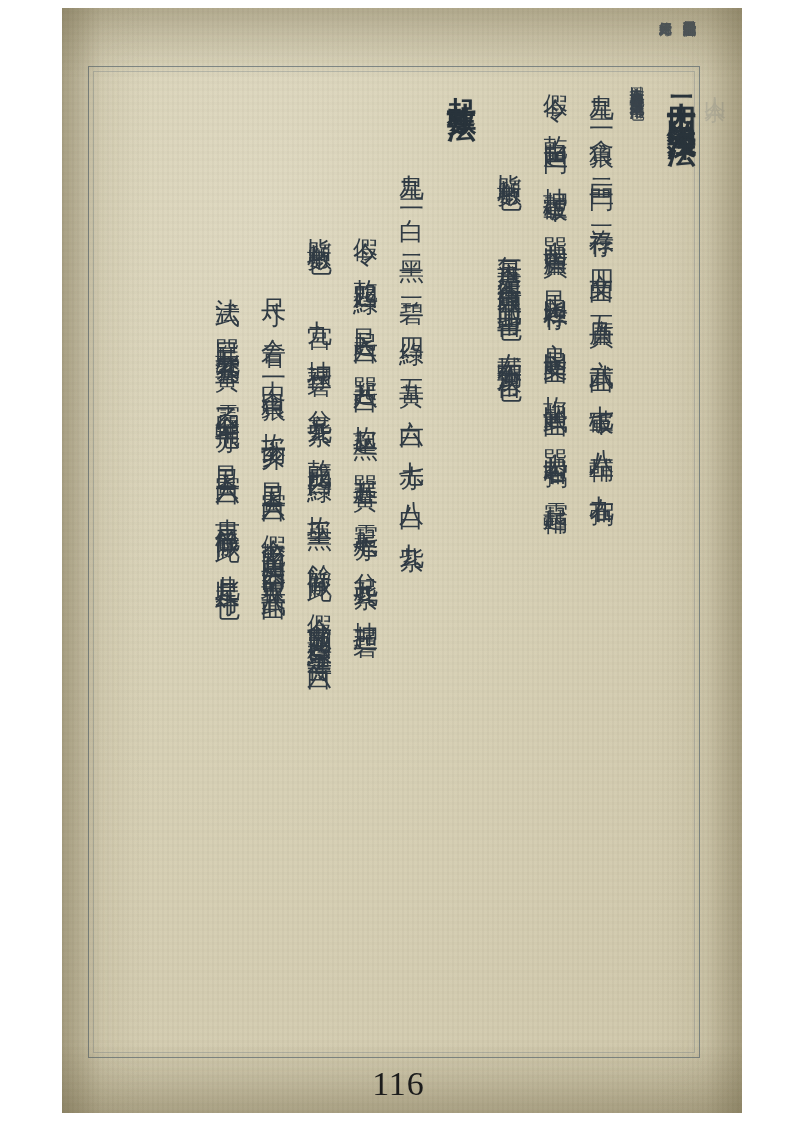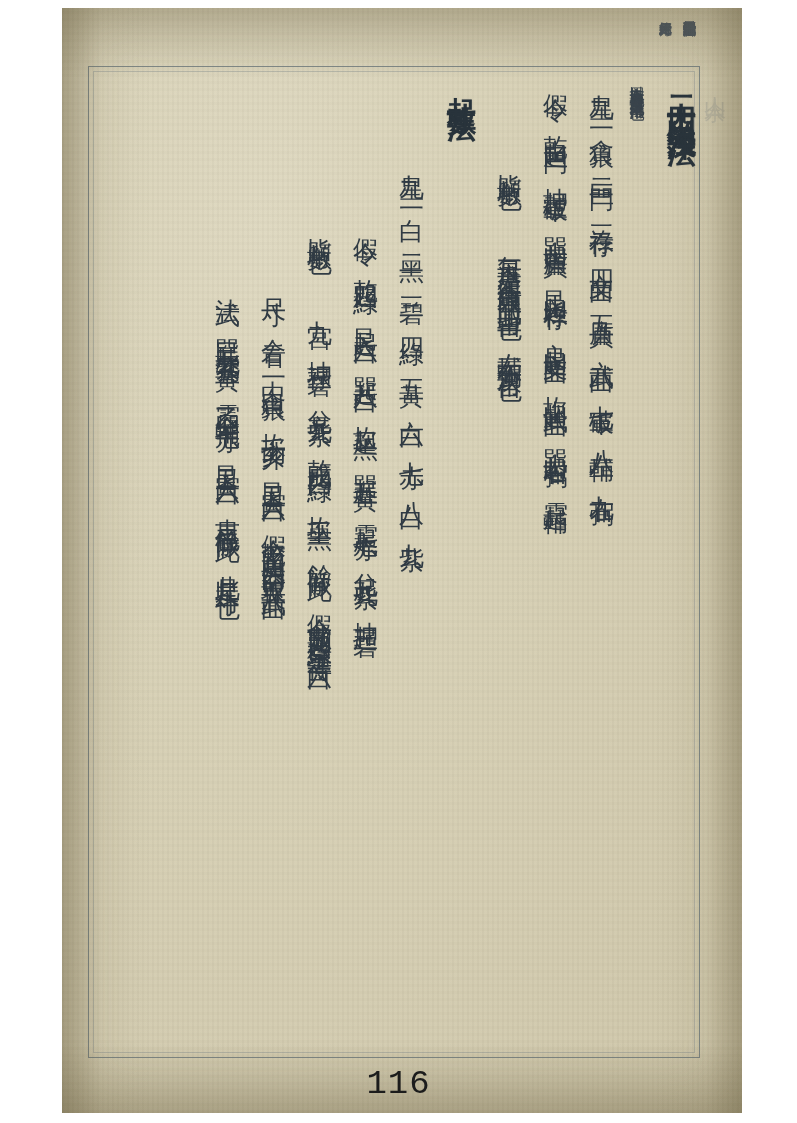--- a/index.html
+++ b/index.html
@@ -214,21 +214,21 @@
     letter-spacing: 3px;
   }
 
   
   .page-number {
     position: absolute;
     left: 0;
     right: 0;
     bottom: 20px;
     text-align: center;
-    font-family: Liberation Mono, monospace;
+    font-family: Liberation Serif, serif;
     font-size: 34px;
     color: #1c1c1c;
     letter-spacing: 1px;
   }
 </style>
 </head>
 <body>
 
 <div class="logo-bar">
   <div class="logo-mark"></div>

